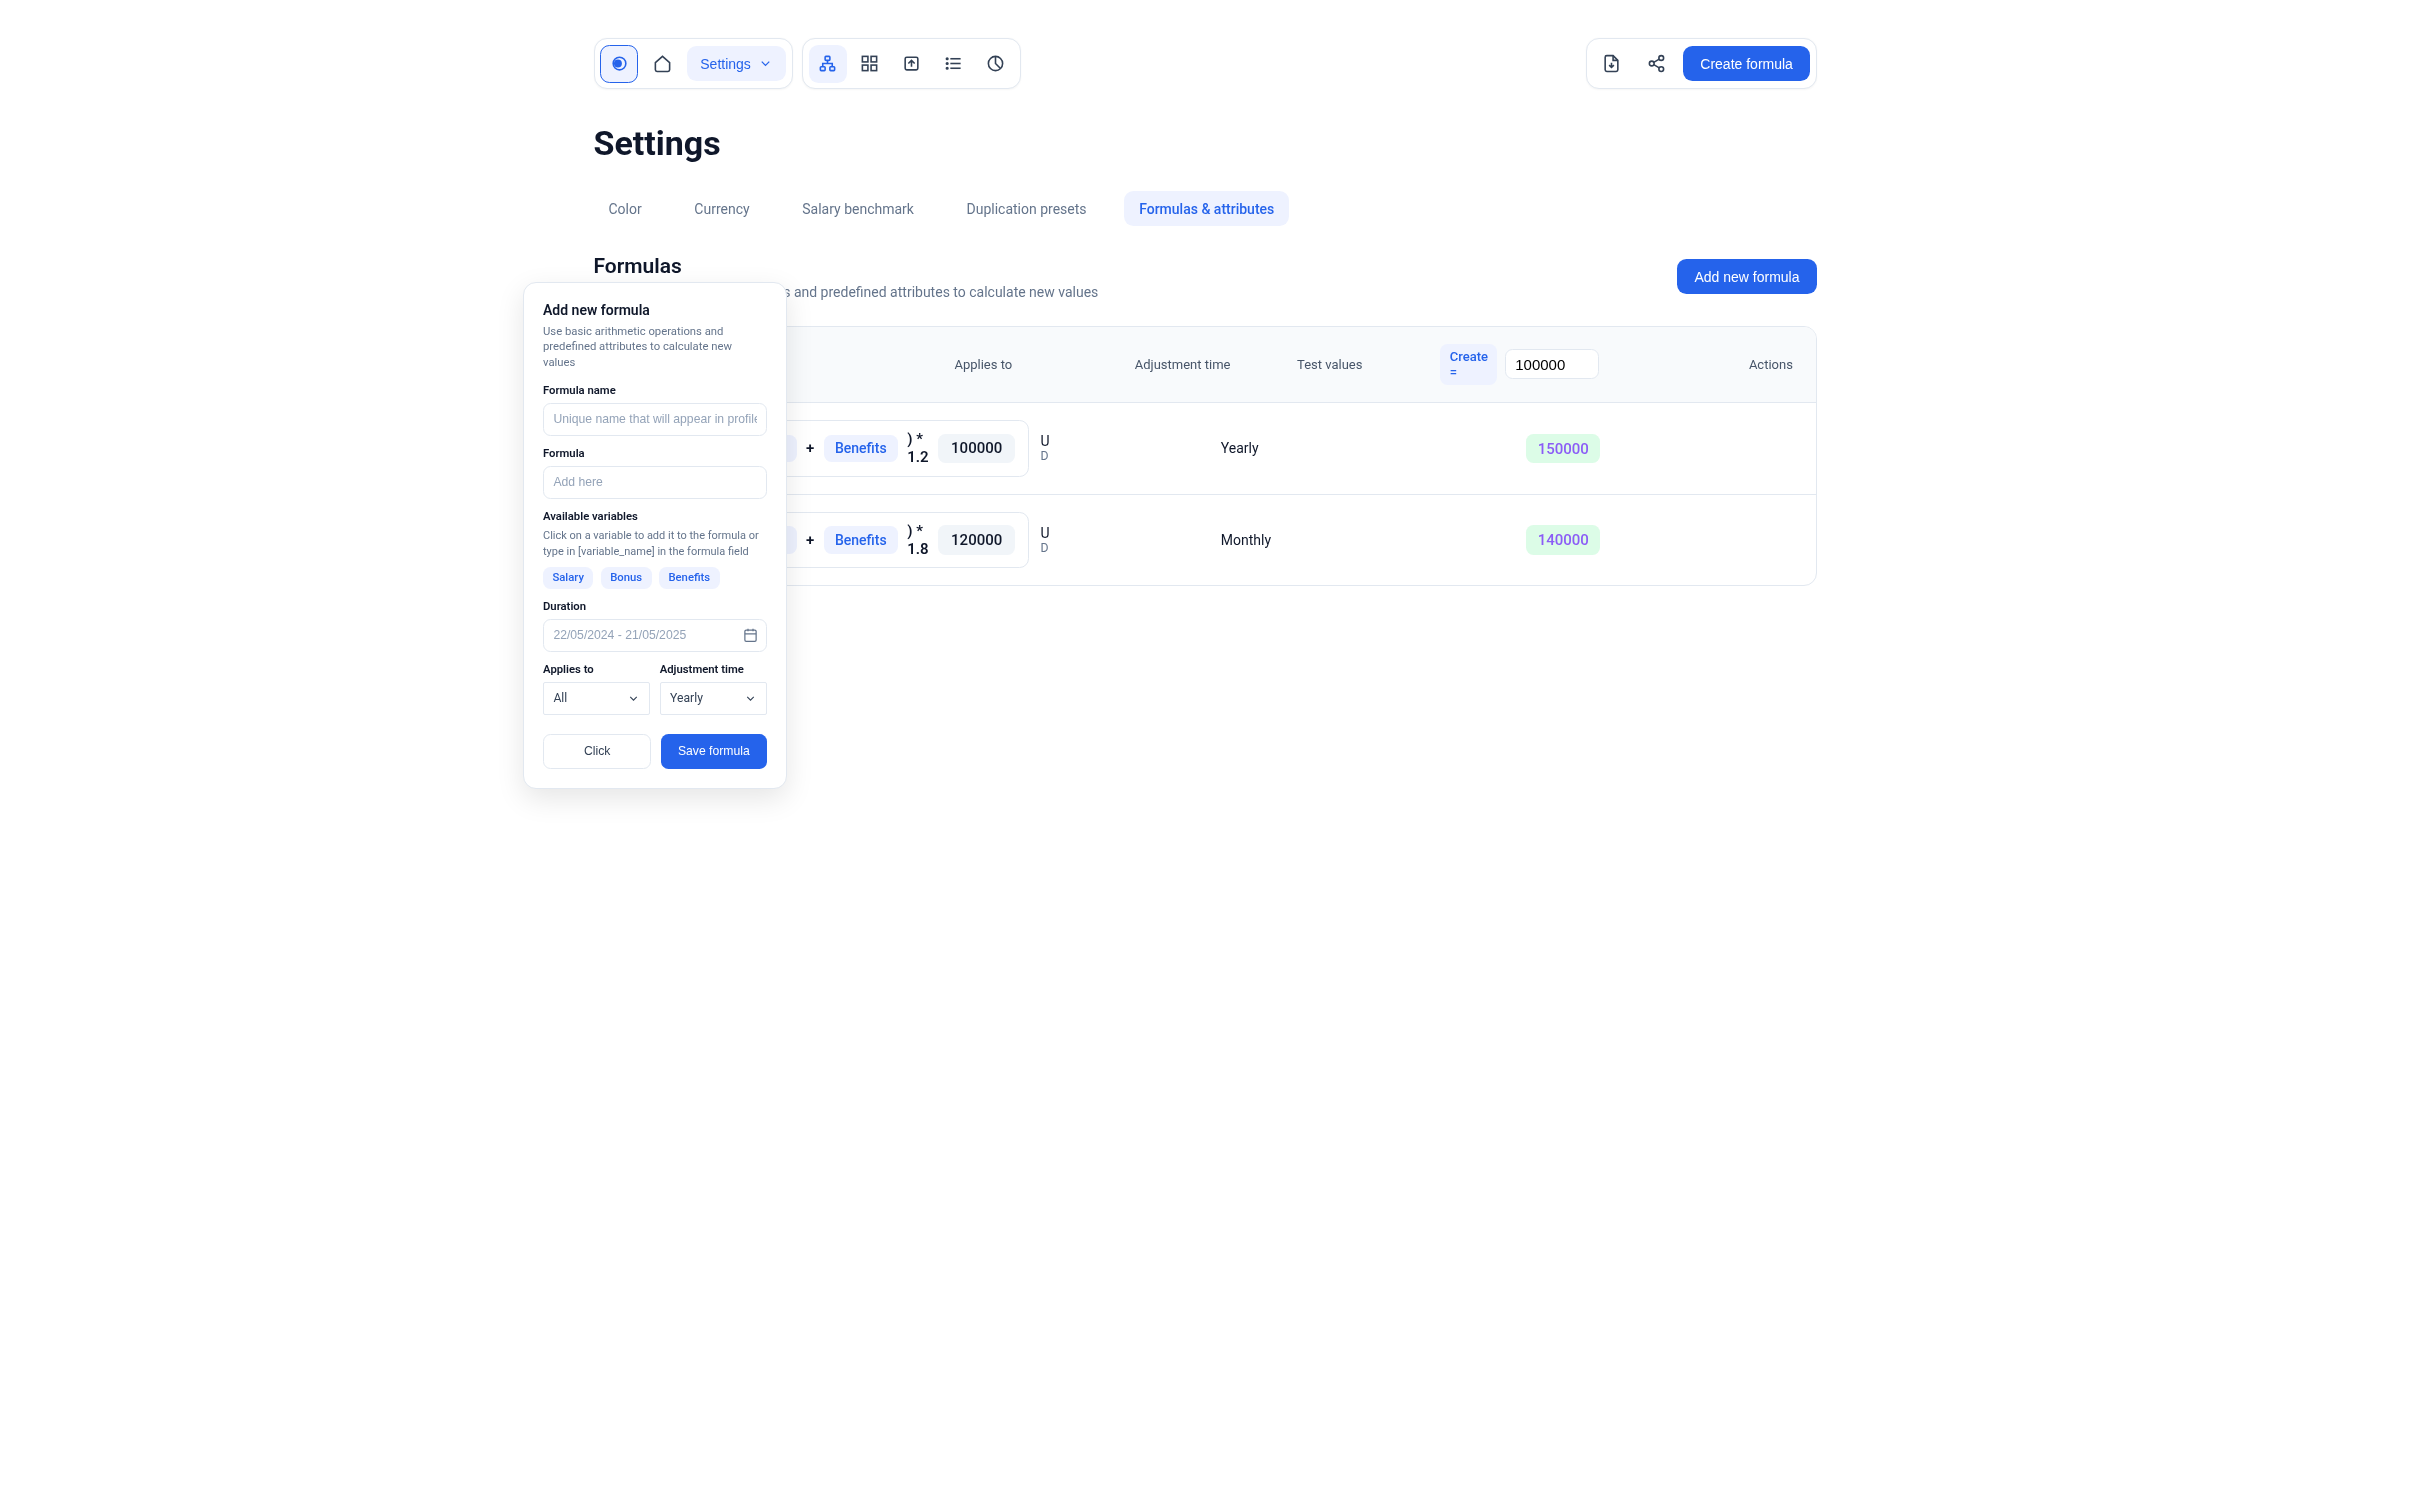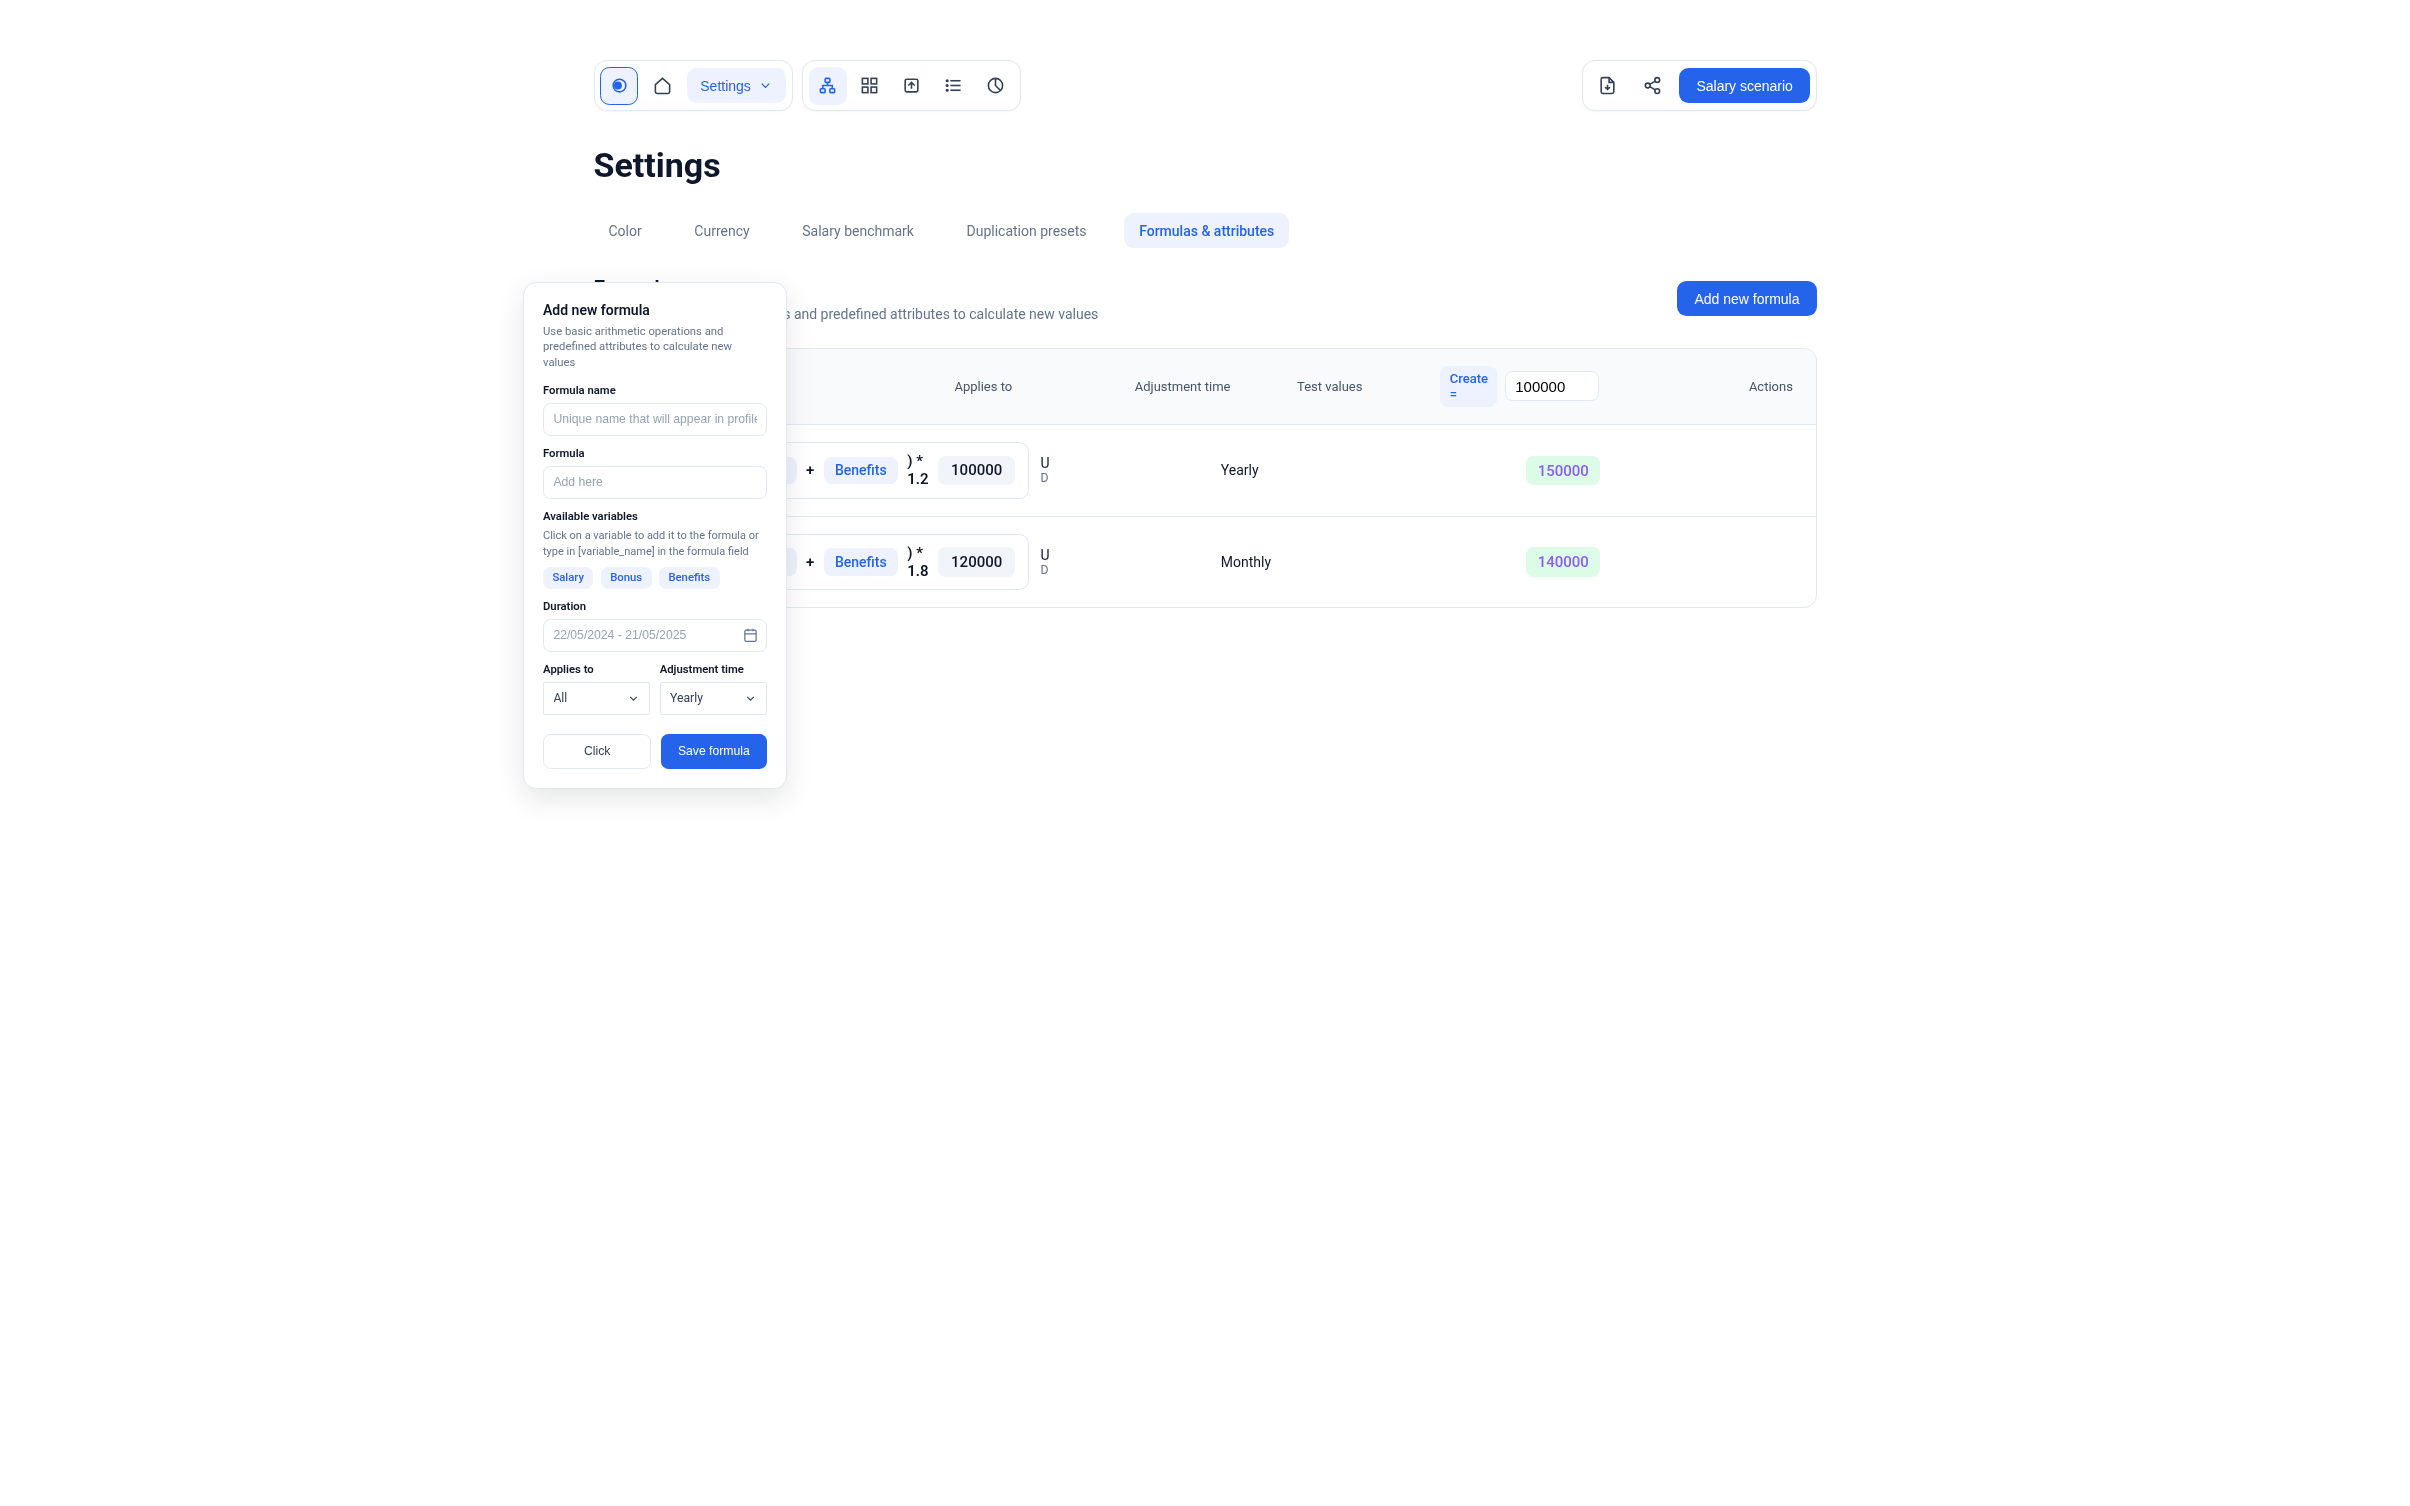--- a/index.html
+++ b/index.html
@@ -1,17 +1,17 @@
 <!DOCTYPE html>
 <html style="font-size:15px"><head>
 <meta charset="utf-8">
 <style>
 * { box-sizing: border-box; margin: 0; padding: 0; }
 body { font-family: -apple-system, BlinkMacSystemFont, 'Segoe UI', Roboto, sans-serif; background: #fff; color: #0f172a; }
-.app { padding: 60px 38px; max-width: 1299px; margin: 0 auto; }
+.app { padding: 38px 38px; max-width: 1299px; margin: 0 auto; }
 
 .topbar { display: flex; align-items: center; justify-content: space-between; margin-bottom: 34px; }
 .topbar-left { display: flex; align-items: center; gap: 9.4px; }
 .pill-group { display: flex; align-items: center; gap: 5.6px; background: #fff; border: 0.9px solid #e2e8f0; border-radius: 13px; padding: 5.6px; box-shadow: 0 0.9px 1.9px rgba(0,0,0,0.04); }
 .icon-btn { width: 38px; height: 38px; display: flex; align-items: center; justify-content: center; border-radius: 9.4px; border: none; background: transparent; cursor: pointer; color: #334155; }
 .icon-btn.active-logo { border: 1.9px solid #2563eb; background: #eef2ff; color: #2563eb; }
 .settings-btn { display: flex; align-items: center; gap: 7.5px; background: #eef2ff; color: #2563eb; border: none; border-radius: 9.4px; padding: 9.4px 13px; font-size: 14px; font-weight: 500; cursor: pointer; }
 .toolbar-group { display: flex; align-items: center; gap: 3.8px; background: #fff; border: 0.9px solid #e2e8f0; border-radius: 13px; padding: 5.6px; box-shadow: 0 0.9px 1.9px rgba(0,0,0,0.04); }
 .toolbar-group .icon-btn.active-tool { background: #eef2ff; color: #2563eb; }
 .topbar-right { display: flex; align-items: center; gap: 7.5px; background: #fff; border: 0.9px solid #e2e8f0; border-radius: 13px; padding: 5.6px; box-shadow: 0 0.9px 1.9px rgba(0,0,0,0.04); }
@@ -136,21 +136,21 @@
         </button>
       <button class="icon-btn">
           <svg width="19" height="19" viewBox="0 0 24 24" fill="none" stroke="currentColor" stroke-width="2">
             <circle cx="18" cy="5" r="3"></circle>
             <circle cx="6" cy="12" r="3"></circle>
             <circle cx="18" cy="19" r="3"></circle>
             <line x1="8.5" y1="10.5" x2="15.5" y2="6.5"></line>
             <line x1="8.5" y1="13.5" x2="15.5" y2="17.5"></line>
           </svg>
         </button>
-      <button class="primary-btn">Salary scenario</button>
+      <button class="primary-btn">Create formula</button>
     </div>
   </div>
 
   <h1 class="page-title">Settings</h1>
 
   <div class="tabs">
     <div class="tab">Color</div>
     <div class="tab">Currency</div>
     <div class="tab">Salary benchmark</div>
     <div class="tab">Duplication presets</div>

